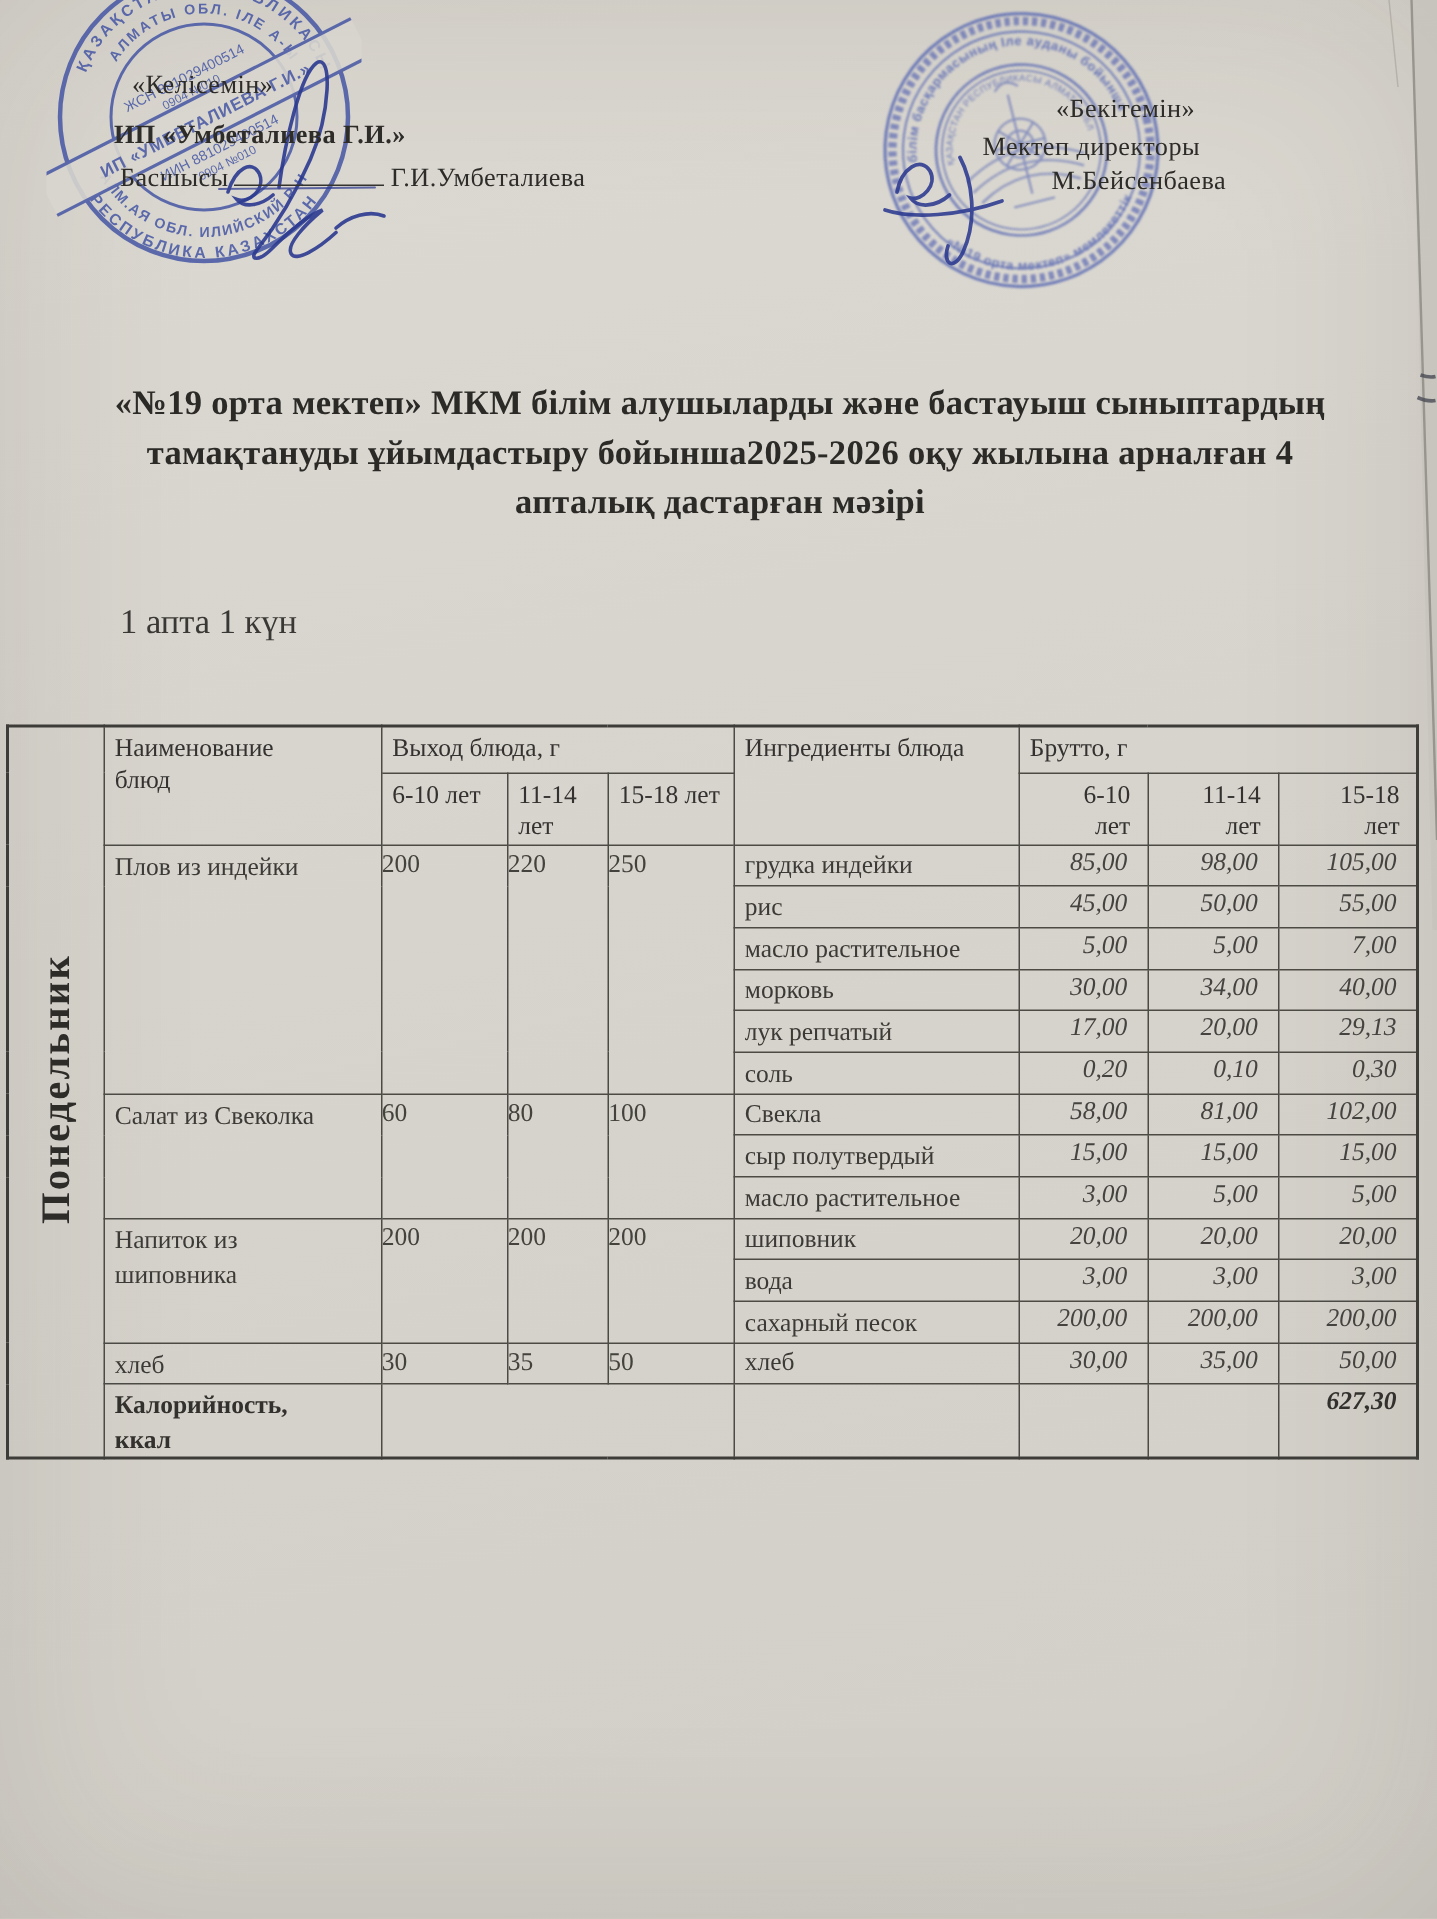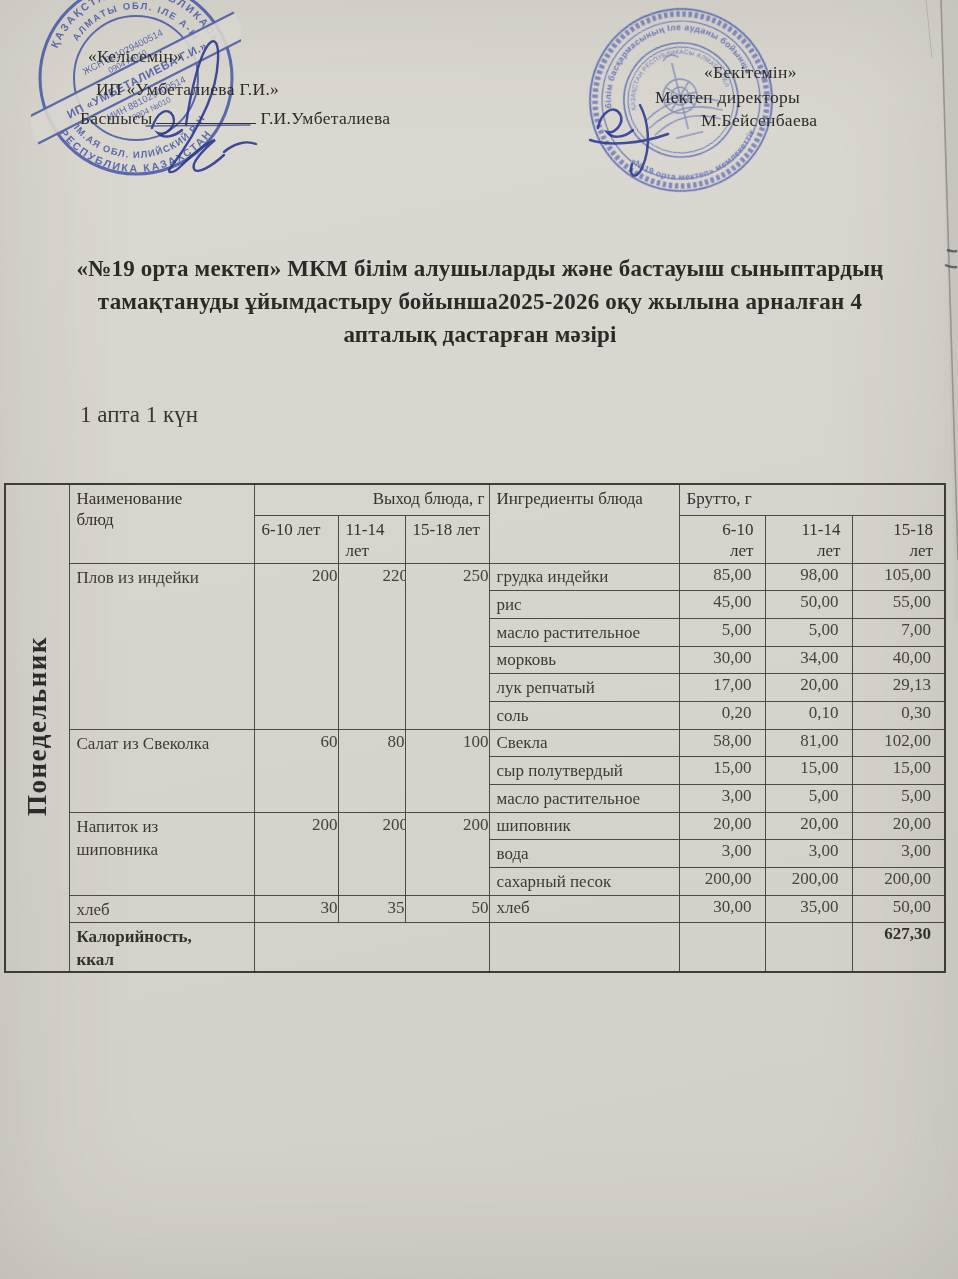--- a/index.html
+++ b/index.html
@@ -13,21 +13,21 @@
   .page {
     position:absolute; inset:0;
     background:linear-gradient(168deg,#dcd9d2 0%,#d7d4cd 45%,#d2cfc8 100%);
     box-shadow: inset 0 0 140px rgba(70,66,60,.14);
   }
   .layer { position:absolute; pointer-events:none; }
 
   
   .approve { position:absolute; font-size:17.5px; color:#2e2c29; letter-spacing:.3px; }
   .a-left-1 { left:88px; top:46px; }
-  .a-left-2 { left:96px; top:79px; }
+  .a-left-2 { left:76px; top:79px;font-weight:bold; }
   .a-left-3 { left:80px; top:108px; display:flex; align-items:flex-start;font-family:Liberation Serif, serif; }
   .sig-gap  { display:inline-block; width:100px; border-bottom:1.4px solid #35332f; height:16px; margin:0 4px; }
   .a-right-1 { left:704px; top:62px; }
   .a-right-2 { left:655px; top:87px; }
   .a-right-3 { left:701px; top:110px; }
 
   
   .title {
     position:absolute; left:58px; top:252px; width:844px;
     text-align:center; font-weight:bold; font-size:23px;
@@ -45,31 +45,31 @@
   table.menu { border:2.4px solid #3e3c38; }
   td.day {
     width:64px; text-align:center; vertical-align:middle;
   }
   td.day span {
     writing-mode:vertical-rl; transform:rotate(180deg);
     font-weight:bold; font-size:27px; letter-spacing:1.5px; color:#2e2c29;
     white-space:nowrap;
   }
   .hdr  { font-weight:normal; vertical-align:top; padding:3px 4px 2px 7px; line-height:21px; color:#343230;}
-  .hdr.center { text-align:right; }
+  .hdr.center { text-align:left; }
   .hdr.wrapnarrow { padding-right:52px; }
   .hdr.bage { text-align:right; padding-right:11px; padding-left:30px; }
   .h1 td { height:31px; }
   .h2 td { height:42px; }
   tr.body td { height:27.7px; }
   tr.footer td { height:41px;margin-top:28px; }
   td.dish { vertical-align:top; padding:2px 30px 0 7px; line-height:23px; }
-  td.out  { vertical-align:top; text-align:right; padding-top:2px; color:#44423d;padding-left:44px;}
+  td.out  { vertical-align:top; text-align:left; padding-top:2px; color:#44423d;}
   td.ing  { vertical-align:bottom; padding:0 4px 3px 7px; }
-  td.num  { vertical-align:top; text-align:right; padding:1px 13px 0 2px; color:#454340;}
+  td.num  { vertical-align:top; text-align:right; padding:1px 13px 0 2px; color:#454340;font-style:italic;}
   td.bold, .bold { font-weight:bold; color:#33312d; }
 
   
   svg.artifacts { position:absolute; inset:0; }
 </style>
 </head>
 <body>
 
 <div class="page">
 

